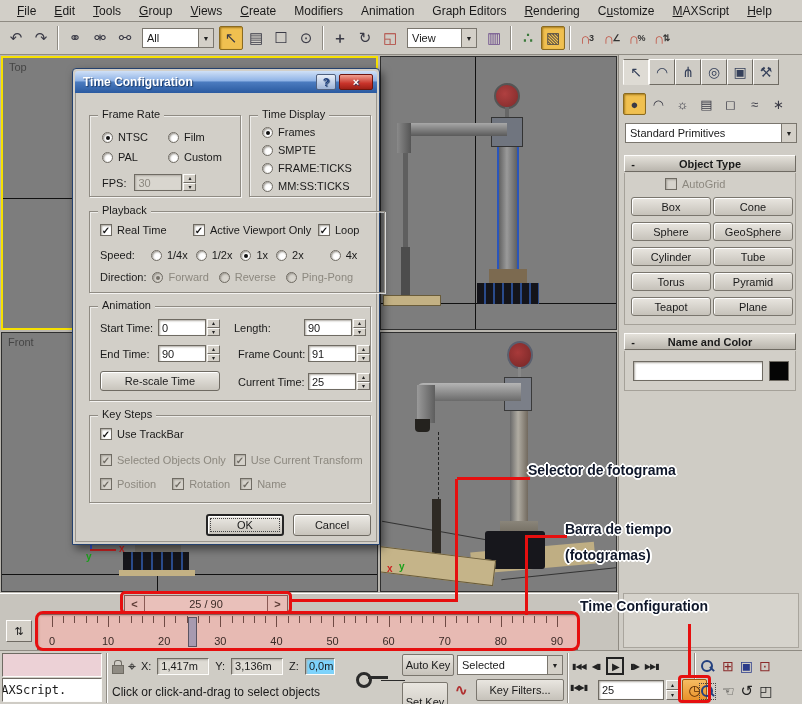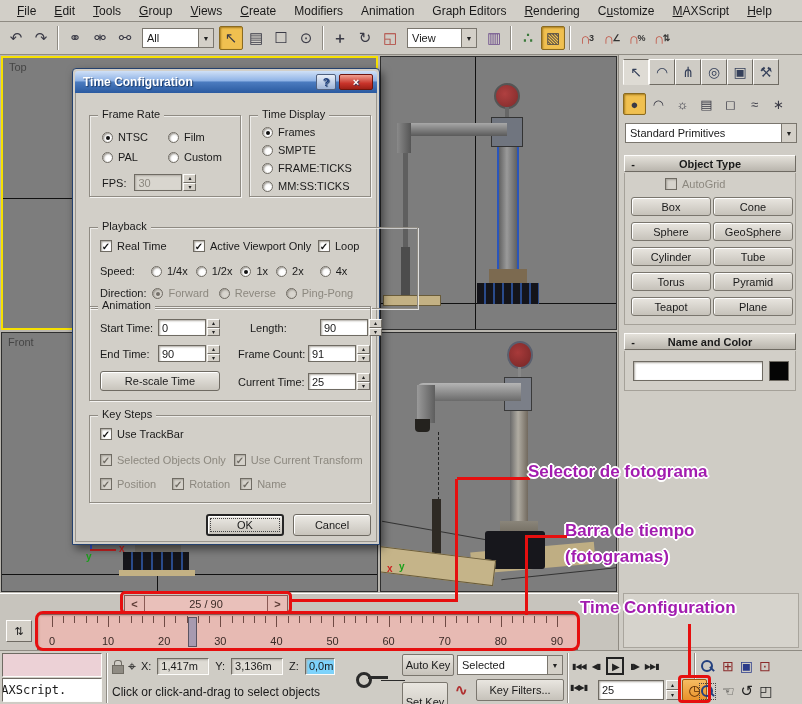--- a/index.html
+++ b/index.html
@@ -84,21 +84,21 @@
 .lock::before{content:"";position:absolute;left:2px;top:0;width:6px;height:6px;border:1.5px solid #6f6b63;border-bottom:none;border-radius:3px 3px 0 0}
 .lock::after{content:"";position:absolute;left:0;top:5px;width:10px;height:7px;background:#8f8b83;border:1px solid #6f6b63}
 .keyicon{position:relative;width:34px;height:16px}
 .keyicon::before{content:"";position:absolute;left:0;top:3px;width:10px;height:10px;border:3px solid #2b2b2b;border-radius:50%}
 .keyicon::after{content:"";position:absolute;left:12px;top:7px;width:20px;height:3px;background:#2b2b2b;box-shadow:12px 3px 0 -1px #2b2b2b,18px 3px 0 -1px #2b2b2b}
 #listener-top{position:absolute;left:2px;top:2px;width:100px;height:24px;background:#ecd1d6;border:1px solid;border-color:#6f6b63 #fdfcfa #fdfcfa #6f6b63}
 #listener-bottom{position:absolute;left:2px;top:27px;width:100px;height:24px;background:#fff;border:1px solid;border-color:#6f6b63 #fdfcfa #fdfcfa #6f6b63;overflow:hidden;display:flex;align-items:center}
 #listener-bottom span{font-family:"DejaVu Sans Mono",monospace;font-size:12px;margin-left:-9px;white-space:nowrap}
 
 .ann{position:absolute;z-index:50;pointer-events:none}
-.ann-text{font-size:17px;font-weight:bold;color:#a21caf;white-space:nowrap;text-shadow:-2px 0 0 #fff,2px 0 0 #fff,0 -2px 0 #fff,0 2px 0 #fff,-1px -1px 0 #fff,1px 1px 0 #fff,-1px 1px 0 #fff,1px -1px 0 #fff}
+.ann-text{font-size:14px;font-weight:bold;color:#0f172a;white-space:nowrap;text-shadow:-2px 0 0 #fff,2px 0 0 #fff,0 -2px 0 #fff,0 2px 0 #fff,-1px -1px 0 #fff,1px 1px 0 #fff,-1px 1px 0 #fff,1px -1px 0 #fff}
 .ann-box{border:3px solid #e60f0f;border-radius:5px}
 .ann-line{background:#e60f0f}
 </style>
 </head>
 <body>
 
 <div id="screen">
 
   <div id="menubar">
       <span class="menu-item"><u>F</u>ile</span>
@@ -286,21 +286,21 @@
           <div class="row" style="left:12px;top:46px">
               <span class="radio"></span>
               <span>FRAME:TICKS</span>
             </div>
           <div class="row" style="left:12px;top:64px">
               <span class="radio"></span>
               <span>MM:SS:TICKS</span>
             </div>
         </div>
 
-        <div class="grp" style="left:13px;top:134px;width:329px;height:82px">
+        <div class="grp" style="left:13px;top:118px;width:296px;height:82px">
           <span class="legend">Playback</span>
           <div class="row" style="left:10px;top:12px">
               <span class="cb" style="color:#101010">▴</span>
             </div>
           <div class="row" style="left:10px;top:12px">
               <span class="cb"><i style="font-style:normal"></i>✓</span>
               <span>Real Time</span>
             </div>
           <div class="row" style="left:103px;top:12px">
               <span class="cb">✓</span>
@@ -312,21 +312,21 @@
             </div>
           <div class="row" style="left:10px;top:37px">
             <span style="margin-right:16px">Speed:</span>
             <span class="radio"></span>
               <span style="margin-right:8px">1/4x</span>
             <span class="radio"></span>
               <span style="margin-right:8px">1/2x</span>
             <span class="radio on"></span>
               <span style="margin-right:8px">1x</span>
             <span class="radio"></span>
-              <span style="margin-right:16px">2x</span>
+              <span style="margin-right:26px">2x</span>
             <span class="radio"></span>
               <span>4x</span>
           </div>
           <div class="row dis-t" style="left:10px;top:59px">
             <span style="margin-right:6px;color:#1a1a1a">Direction:</span>
             <span class="radio dis on"></span>
               <span style="margin-right:10px">Forward</span>
             <span class="radio dis"></span>
               <span style="margin-right:10px">Reverse</span>
             <span class="radio dis"></span>
@@ -337,21 +337,21 @@
         <div class="grp" style="left:13px;top:213px;width:282px;height:95px">
           <span class="legend">Animation</span>
           <div class="row" style="left:10px;top:12px">
             <span style="width:58px">Start Time:</span>
             <span class="fld" style="width:48px">0</span>
             <span class="spin">
                 <span>▴</span>
                 <span>▾</span>
               </span>
           </div>
-          <div class="row" style="left:160px;top:12px">
+          <div class="row" style="left:144px;top:12px">
             <span style="width:70px">Length:</span>
             <span class="fld" style="width:48px">90</span>
             <span class="spin">
                 <span>▴</span>
                 <span>▾</span>
               </span>
           </div>
           <div class="row" style="left:10px;top:38px">
             <span style="width:58px">End Time:</span>
             <span class="fld" style="width:48px">90</span>

